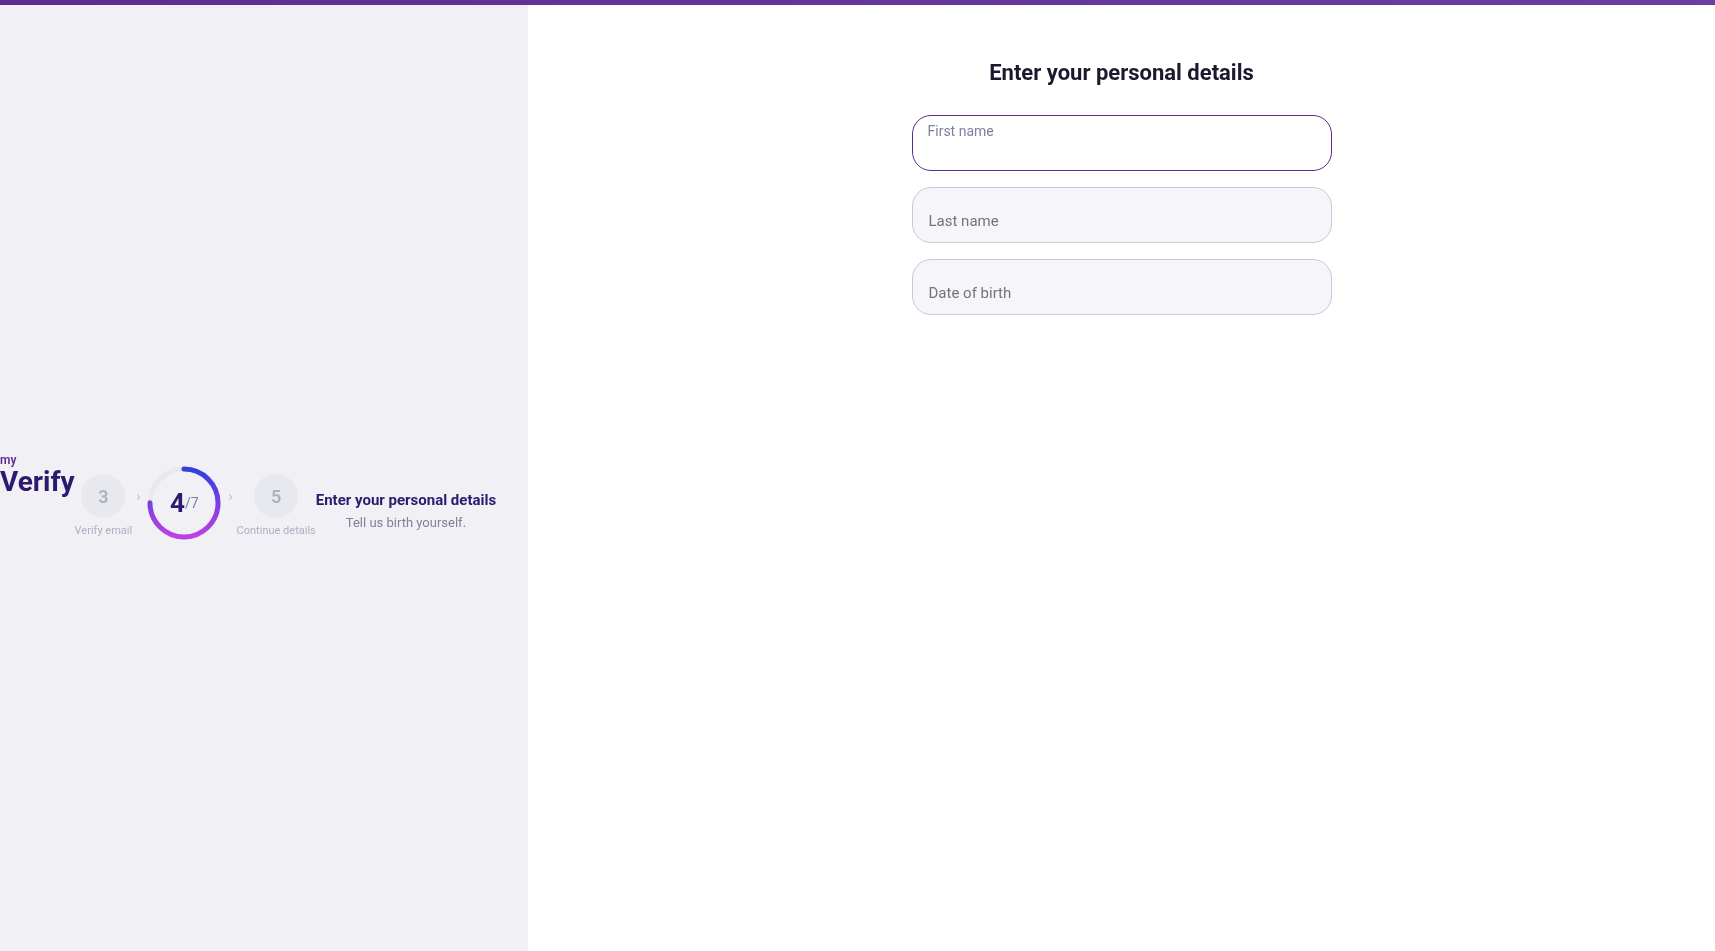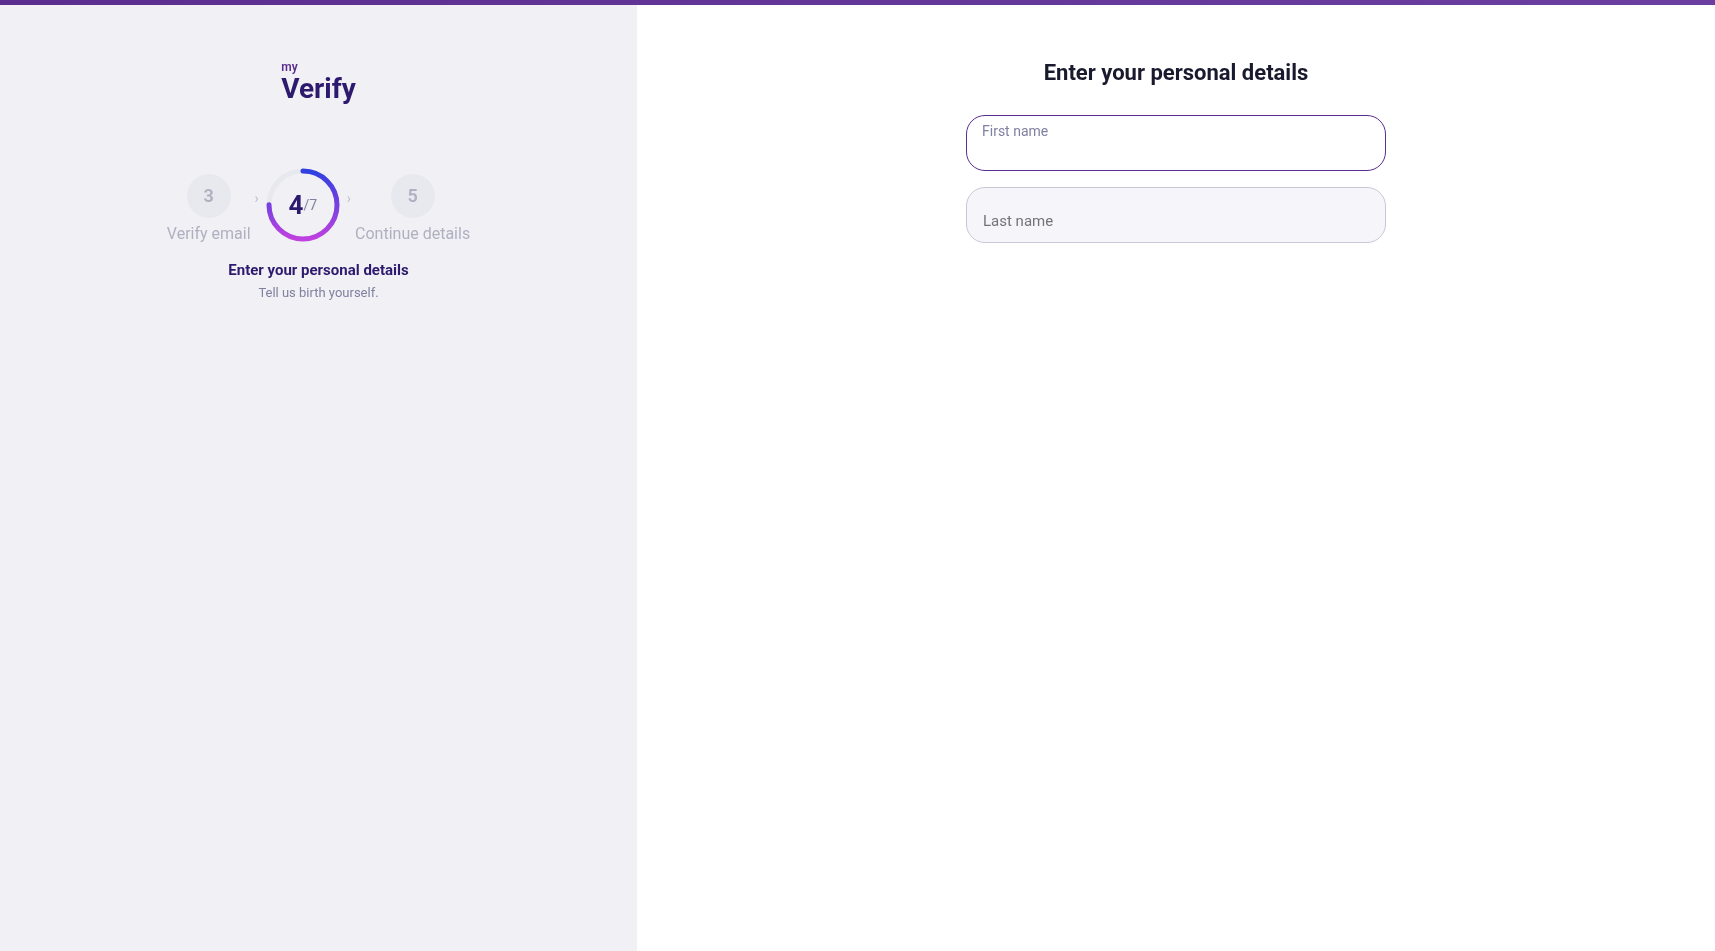--- a/index.html
+++ b/index.html
@@ -11,24 +11,24 @@
     body {
       font-family: -apple-system, BlinkMacSystemFont, 'Segoe UI', Roboto, sans-serif;
       display: flex;
       height: 100vh;
       width: 1715px;
       min-height: 951px;
       overflow: hidden;
     }
 
     .left-panel {
-      width: 637px;
+      width: 528px;
       background-color: #f0f0f5;
       display: flex;
-      flex-direction: column;
+      flex-direction: row;
       align-items: center;
       padding-top: 60px;
       flex-shrink: 0;
     }
 
     .right-panel {
       flex: 1;
       background-color: #ffffff;
       display: flex;
       flex-direction: column;
@@ -75,21 +75,21 @@
       display: flex;
       align-items: center;
       justify-content: center;
       font-size: 18px;
       font-weight: 600;
       color: #b0b0c0;
       margin-bottom: 6px;
     }
 
     .step-label {
-      font-size: 16px;
+      font-size: 11px;
       color: #b0b0c0;
       text-align: center;
       white-space: nowrap;
     }
 
     .step-arrow {
       font-size: 14px;
       color: #c0c0d0;
       margin-bottom: 20px;
     }
@@ -273,16 +273,19 @@
       <span class="form-label">First name</span>
       <input type="text" class="form-input active" style="padding-top: 22px;">
     </div>
 
     
     <div class="form-field">
       <input type="text" class="form-input" placeholder="Last name" style="">
     </div>
 
     
+    <div class="form-field">
+      <input type="text" class="form-input" placeholder="Date of birth" style="">
+    </div>
 
     
   </div>
 </div>
 
 </body></html>

